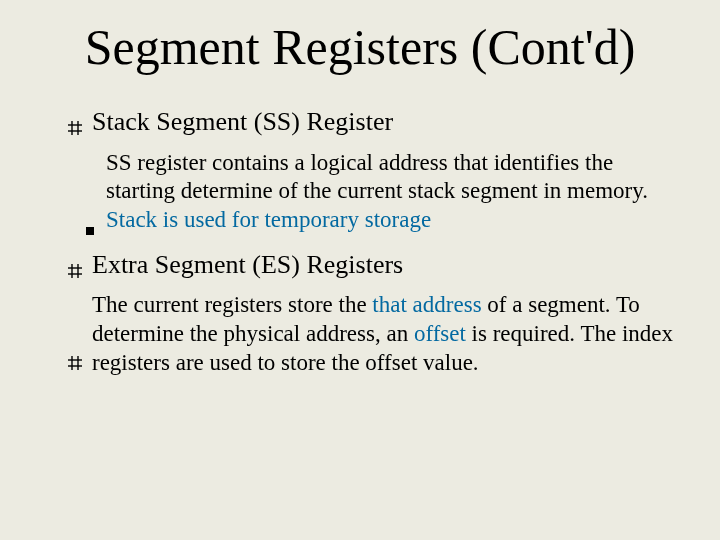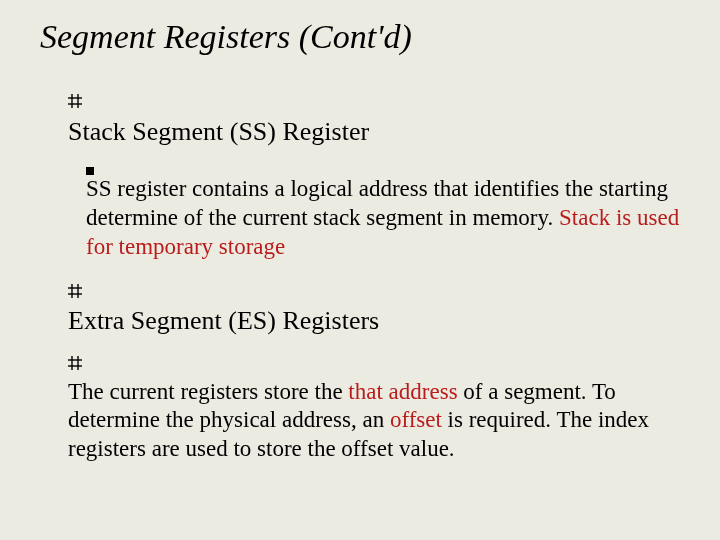--- a/index.html
+++ b/index.html
@@ -12,46 +12,44 @@
     color: #000;
     overflow: hidden;
   }
   .slide {
     box-sizing: border-box;
     width: 720px;
     height: 540px;
     padding: 18px 40px 30px 40px;
   }
   .title {
-    font-size: 34px;
-    text-align: left;
+    font-size: 50px;
+    text-align: center;
     margin: 0 0 30px 0;
     font-weight: 400;
-    font-style: italic;
   }
   .content {
     font-size: 23px;
     line-height: 1.25;
   }
   .level1 {
     padding-left: 28px;
     margin-bottom: 6px;
   }
   .level1-head {
     font-size: 26px;
     margin-bottom: 4px;
   }
   .level2 {
     padding-left: 46px;
     margin-bottom: 14px;
   }
   .row {
     display: flex;
-    align-items: flex-start;
-    flex-direction: column;
+    align-items: flex-end;
   }
   .bullet {
     flex: 0 0 auto;
     display: inline-block;
     margin-right: 10px;
   }
   .bullet-hash svg {
     width: 14px;
     height: 14px;
     margin-top: 8px;
@@ -60,21 +58,21 @@
     width: 8px;
     height: 8px;
     background: #000;
     margin-top: 9px;
     margin-right: 12px;
   }
   .txt {
     flex: 1 1 auto;
   }
   .hl {
-    color: #b91c1c;
+    color: #0369a1;
   }
 </style>
 </head>
 <body>
 
 <div class="slide">
 
   <h1 class="title">Segment Registers (Cont'd)</h1>
 
   <div class="content">

